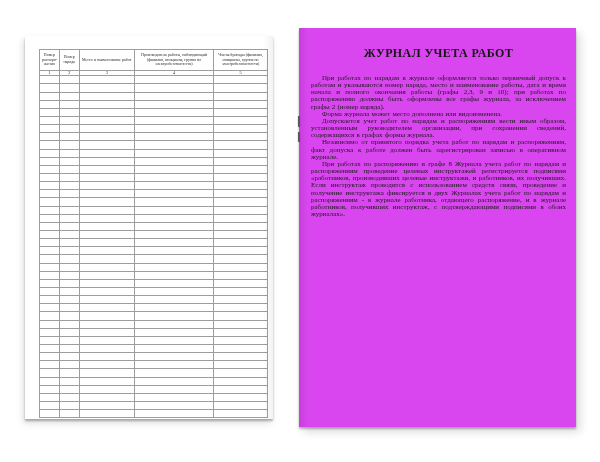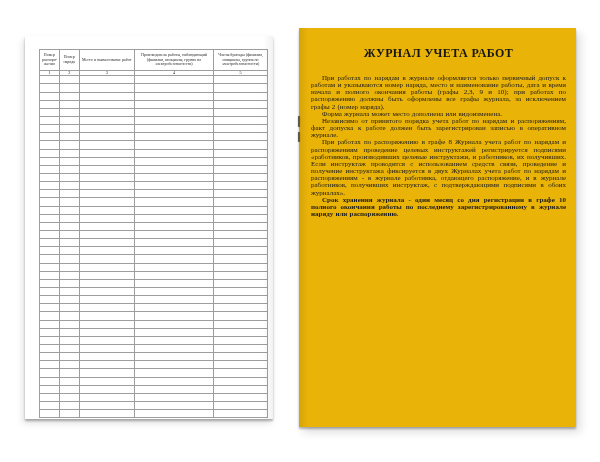--- a/index.html
+++ b/index.html
@@ -32,21 +32,21 @@
   }
   tr.number-row td{
     font-size:4.3px;line-height:4.3px;height:4px;padding:0;
     text-align:center;color:#2b2b2b;
   }
   tr.empty-row td{height:7.15px;padding:0;}
 
   
   .right-page{
     position:absolute;left:299px;top:28px;width:277px;height:399px;
-    background:#eab308;
+    background:#d946ef;
     box-shadow:0 2px 2px rgba(0,0,0,.28), 4px 5px 9px rgba(0,0,0,.14);
   }
   .right-page::before{ 
     content:"";position:absolute;top:0;left:0;bottom:0;width:9px;
     background:linear-gradient(to right, rgba(0,0,0,.09), rgba(0,0,0,0));
   }
   .staple{
     position:absolute;left:-1px;width:2px;border-radius:1px;background:#595959;
     box-shadow:0 0 1px rgba(0,0,0,.5);
   }
@@ -397,20 +397,20 @@
   <div class="right-page">
     <div class="staple s1"></div>
     <div class="staple s2"></div>
     <div class="rp-content">
       <div class="rp-title">
         <div>ЖУРНАЛ УЧЕТА РАБОТ</div>
       </div>
       <div class="rp-paragraphs" id="paragraphs">
           <p>При работах по нарядам в журнале оформляется только первичный допуск к работам и указываются номер наряда, место и наименование работы, дата и время начала и полного окончания работы (графы 2,3, 9 и 10); при работах по распоряжению должны быть оформлены все графы журнала, за исключением графы 2 (номер наряда).</p>
           <p>Форма журнала может место дополнена или видоизменена.</p>
+          <p>Допускается учет работ по нарядам и распоряжениям вести иным образом, установленным руководителем организации, при сохранении сведений, содержащихся в графах формы журнала.</p>
           <p>Независимо от принятого порядка учета работ по нарядам и распоряжениям, факт допуска к работе должен быть зарегистрирован записью в оперативном журнале.</p>
           <p>При работах по распоряжению в графе 8 Журнала учета работ по нарядам и распоряжениям проведение целевых инструктажей регистрируется подписями «работников, производивших целевые инструктажи, и работников, их получивших. Если инструктаж проводится с использованием средств связи, проведение и получение инструктажа фиксируется в двух Журналах учета работ по нарядам и распоряжениям - в журнале работника, отдающего распоряжение, и в журнале работников, получивших инструктаж, с подтверждающими подписями в обоих журналах».</p>
-          <p class="bold">Срок хранения журнала - один месяц со дня регистрации в графе 10 полного окончания работы по последнему зарегистрированному в журнале наряду или распоряжению.</p>
         </div>
     </div>
   </div>
 
 </div>
 
 </body></html>

